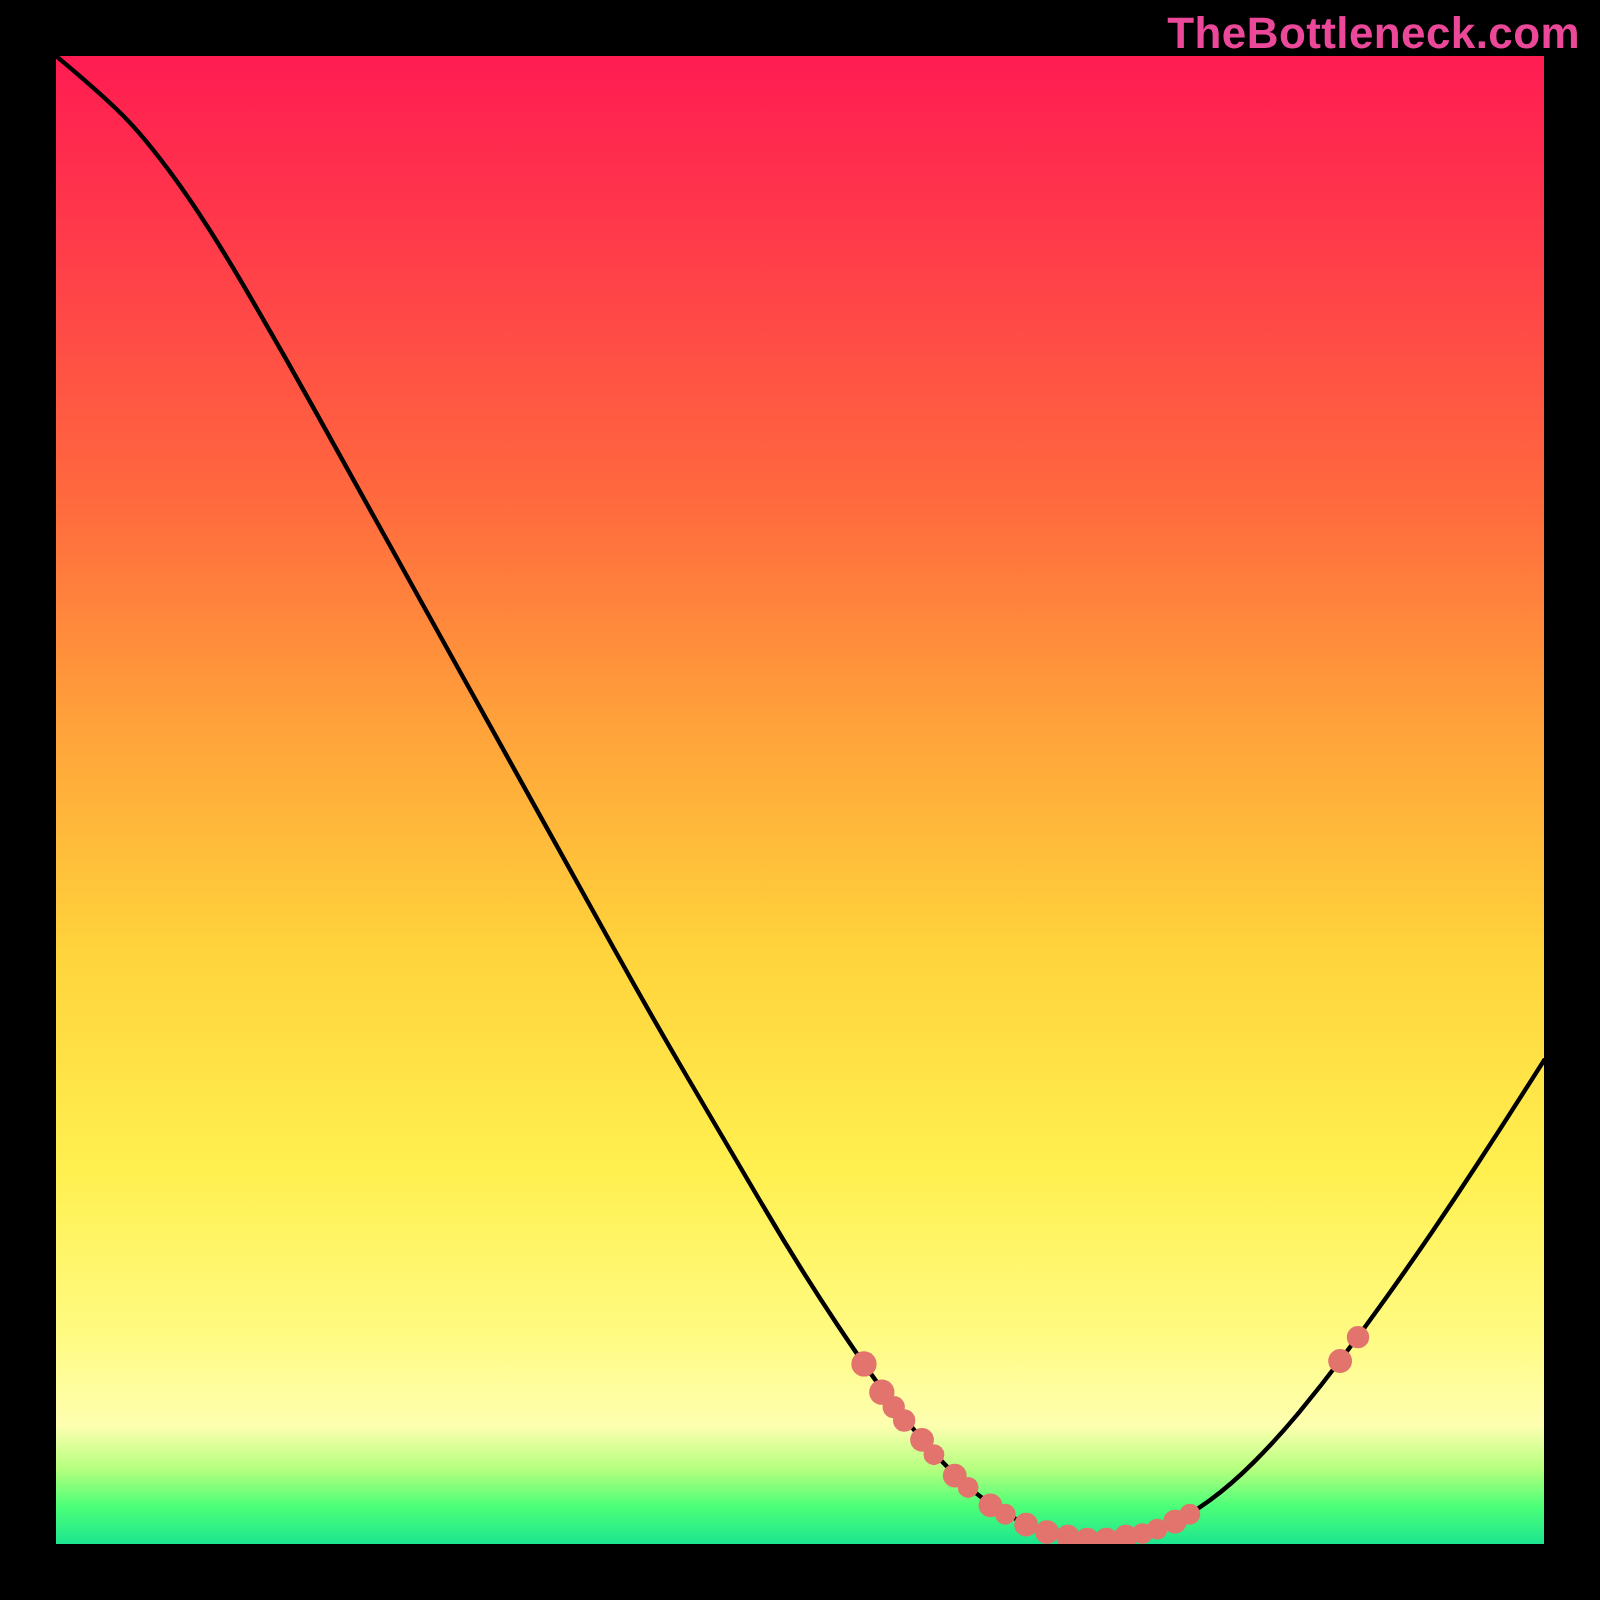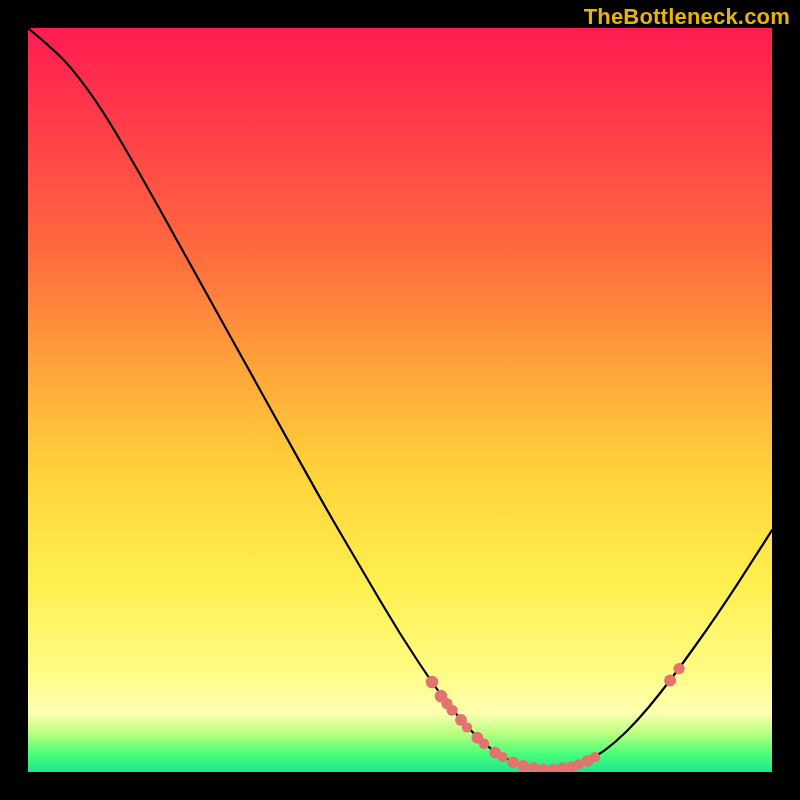--- a/index.html
+++ b/index.html
@@ -14,21 +14,21 @@
   .stage {
     position: relative;
     width: 800px;
     height: 800px;
     background: #000;
   }
   .watermark {
     position: absolute;
     top: 4px;
     right: 10px;
-    color: #eab308;
+    color: #ec4899;
     font-size: 22px;
     font-weight: 600;
     letter-spacing: 0.2px;
     z-index: 10;
   }
   .plot {
     position: absolute;
     left: 28px;
     top: 28px;
     width: 744px;

